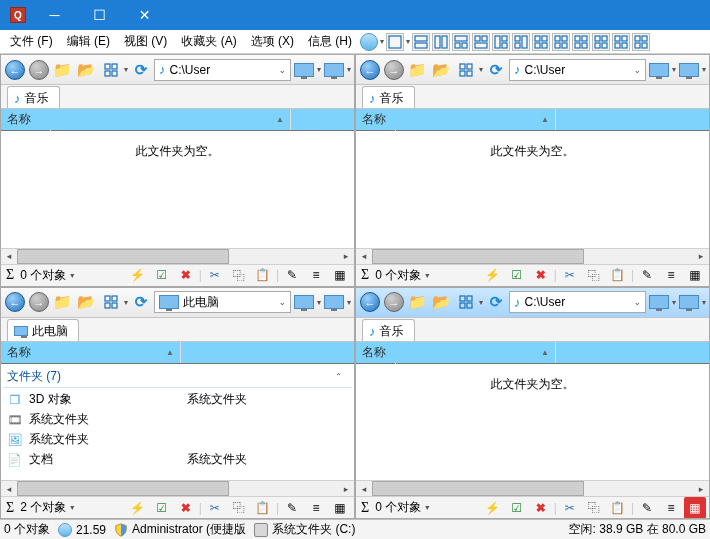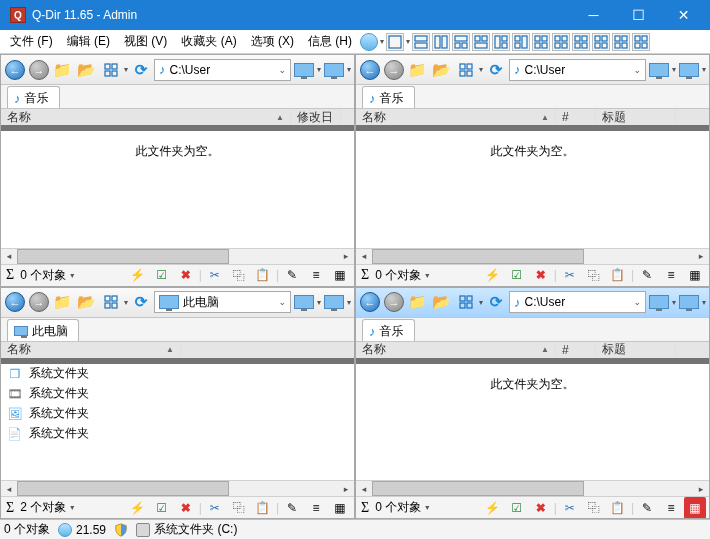--- a/index.html
+++ b/index.html
@@ -20,21 +20,21 @@
 .ibtn svg { width:16px; height:16px; }
 .nav { width:20px; height:20px; border-radius:50%; background:radial-gradient(circle at 35% 30%,#9bd2fb,#1f6fbd); display:flex; align-items:center; justify-content:center; color:#fff; font-size:11px; font-weight:bold; border:1px solid #185994; }
 .nav.gray { background:radial-gradient(circle at 35% 30%,#d0d0d0,#868686); border-color:#666; }
 .addr { flex:1; height:22px; border:1px solid #aaa; background:#fff; display:flex; align-items:center; gap:4px; padding:0 4px; min-width:60px; }
 .addr .drop { margin-left:auto; font-size:9px; color:#555; }
 .monitor { width:20px; height:14px; border:1px solid #4a8ac0; background:#7fc0f0; position:relative; }
 .monitor::after { content:""; position:absolute; bottom:-3px; left:6px; width:6px; height:2px; background:#777; }
 .tabstrip { height:24px; background:#f4f4f4; display:flex; align-items:flex-end; padding-left:6px; border-bottom:1px solid #c5c5c5; }
 .tab { height:22px; background:#fff; border:1px solid #b8b8b8; border-bottom:none; padding:2px 10px 0 6px; display:flex; align-items:center; gap:4px; border-radius:3px 3px 0 0; }
 .note { color:#1f88d8; font-size:13px; }
-.headers { height:22px; display:flex; border-bottom:6px solid #737373; background:#e5e5e5; }
+.headers { height:22px; display:flex; border-bottom:1px solid #737373; background:#7dd3fc;flex-direction:column; }
 .hcol { border-right:1px solid #e0e0e0; padding:2px 6px; display:flex; align-items:center; color:#333; position:relative; }
 .hcol .sortu { font-size:8px; color:#666; margin-left:auto; }
 .content { flex:1; background:#fff; overflow:auto; position:relative; }
 .empty { text-align:center; color:#000; padding-top:12px; }
 .row { display:flex; align-items:center; height:20px; padding-left:6px; gap:6px; }
 .grouprow { color:#0a52a0; border-bottom:1px solid #cfe3f7; margin:2px 2px 2px 2px; padding:2px 4px; display:flex; align-items:center; }
 .grouprow .chev { font-size:8px; color:#333; margin-left:auto; margin-right:6px; }
 .icn { width:16px; height:16px; display:flex; align-items:center; justify-content:center; }
 .scroll { height:16px; background:#f0f0f0; border-top:1px solid #d0d0d0; display:flex; }
 .scroll .thumb { width:60%; background:#cfcfcf; border:1px solid #a8a8a8; }
@@ -47,21 +47,20 @@
 .sbseg { display:flex; align-items:center; gap:4px; }
 .shield { width:14px; height:14px; }
 .drive { width:14px; height:14px; background:#d8d8d8; border:1px solid #888; border-radius:2px; }
 svg.boxes rect { fill:none; stroke:#1a6fb8; stroke-width:1.2; }
 </style>
 </head>
 <body>
 
 <div class="titlebar">
   <div class="appicon">Q</div>
-  <div class="title">Q-Dir 11.65 - Admin</div>
   <div class="winbtn">─</div>
   <div class="winbtn">☐</div>
   <div class="winbtn">✕</div>
 </div>
 
 <div class="menubar">
   <span class="menuitem">文件 (F)</span>
   <span class="menuitem">编辑 (E)</span>
   <span class="menuitem">视图 (V)</span>
   <span class="menuitem">收藏夹 (A)</span>
@@ -369,42 +368,48 @@
     <div class="tabstrip">
       <div class="tab">
           <span class="monitor" style="width:14px;height:10px"></span>
           <span>此电脑</span>
         </div>
     </div>
     <div class="headers">
         <div class="hcol" style="width:180px">名称<span class="sortu">▲</span></div>
       </div>
     <div class="content">
+        <div class="grouprow">
+          <span>文件夹 (7)</span>
+          <span class="chev">⌃</span>
+        </div>
         <div class="row">
         <span class="icn">
             <span style="color:#3aa0e8">❒</span>
           </span>
+        <span style="width:152px">3D 对象</span>
         <span>系统文件夹</span>
       </div>
         <div class="row">
         <span class="icn">
             <span style="color:#555">🎞</span>
           </span>
         <span>系统文件夹</span>
       </div>
         <div class="row">
         <span class="icn">
             <span style="color:#3aa0e8">🖼</span>
           </span>
         <span>系统文件夹</span>
       </div>
         <div class="row">
         <span class="icn">
             <span style="color:#3aa0e8">📄</span>
           </span>
+        <span style="width:152px">文档</span>
         <span>系统文件夹</span>
       </div>
       </div>
     <div class="scroll">
         <span class="arr">◂</span>
         <div class="thumb"></div>
         <span class="arr" style="margin-left:auto">▸</span>
       </div>
 
   <div class="pstatus">
@@ -512,18 +517,20 @@
   <span class="sbseg">0 个对象</span>
   <span class="sbseg">
     <span class="micon globe" style="width:14px;height:14px"></span>
     <span>21.59</span>
   </span>
   <span class="sbseg">
     <svg class="shield" viewBox="0 0 16 16">
         <path d="M8 1l6 2v4c0 4-3 7-6 8-3-1-6-4-6-8V3z" fill="#ffd24a" stroke="#b58a1a"></path>
         <path d="M8 1v14c3-1 6-4 6-8V3z" fill="#4a9ae8"></path>
       </svg>
+    <span>Administrator (便捷版</span>
   </span>
   <span class="sbseg">
     <span class="drive"></span>
     <span>系统文件夹 (C:)</span>
   </span>
+  <span class="sbseg" style="margin-left:auto">空闲: 38.9 GB 在 80.0 GB</span>
 </div>
 
 </body></html>

